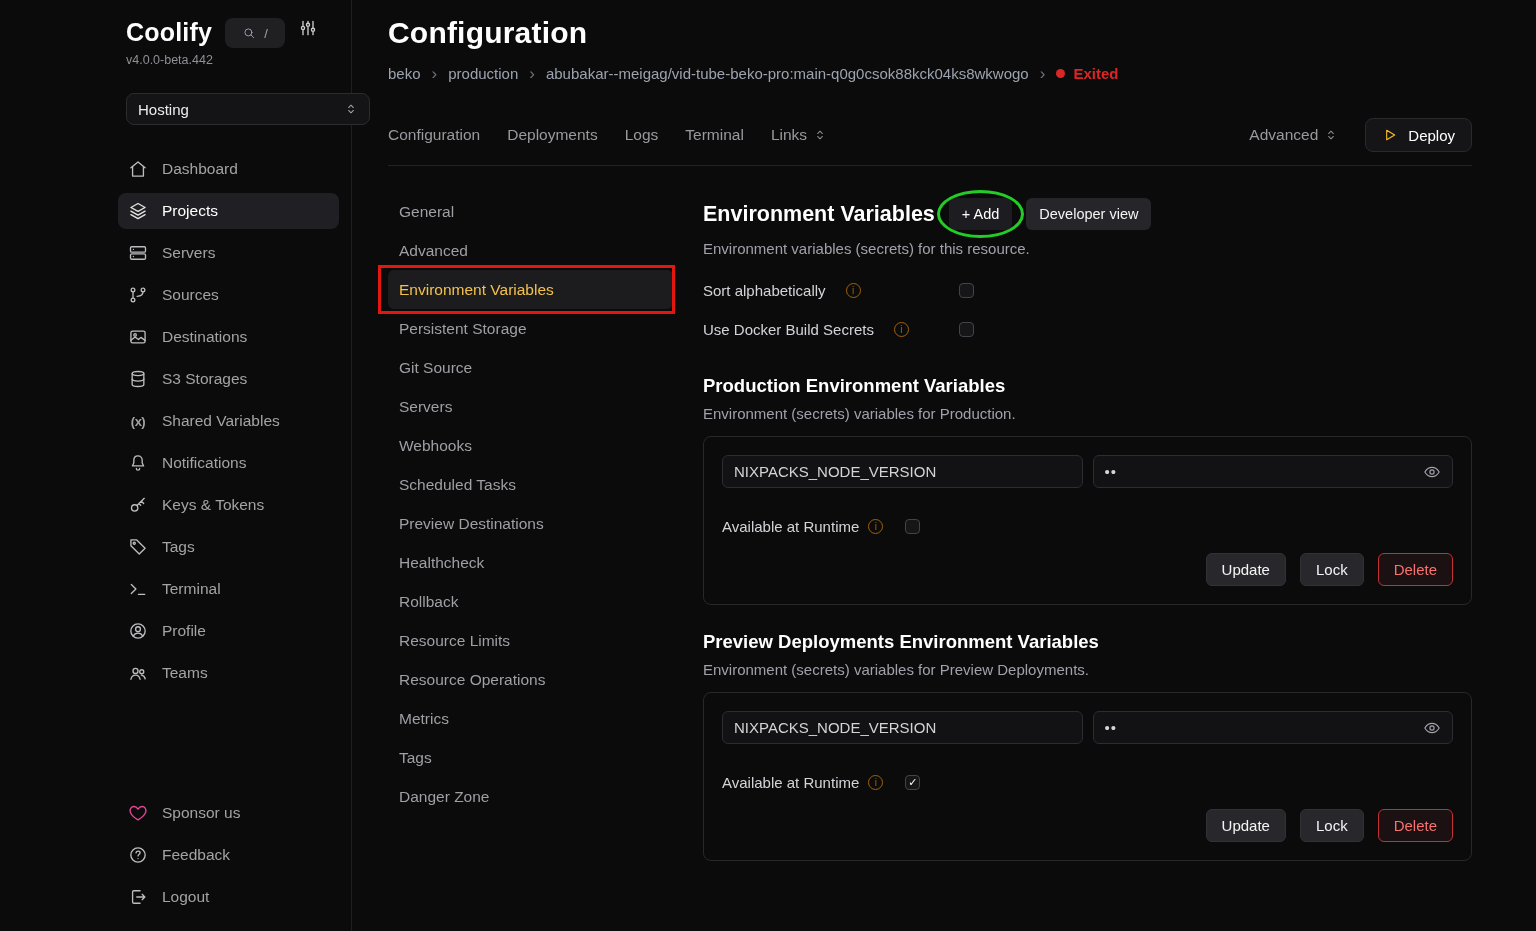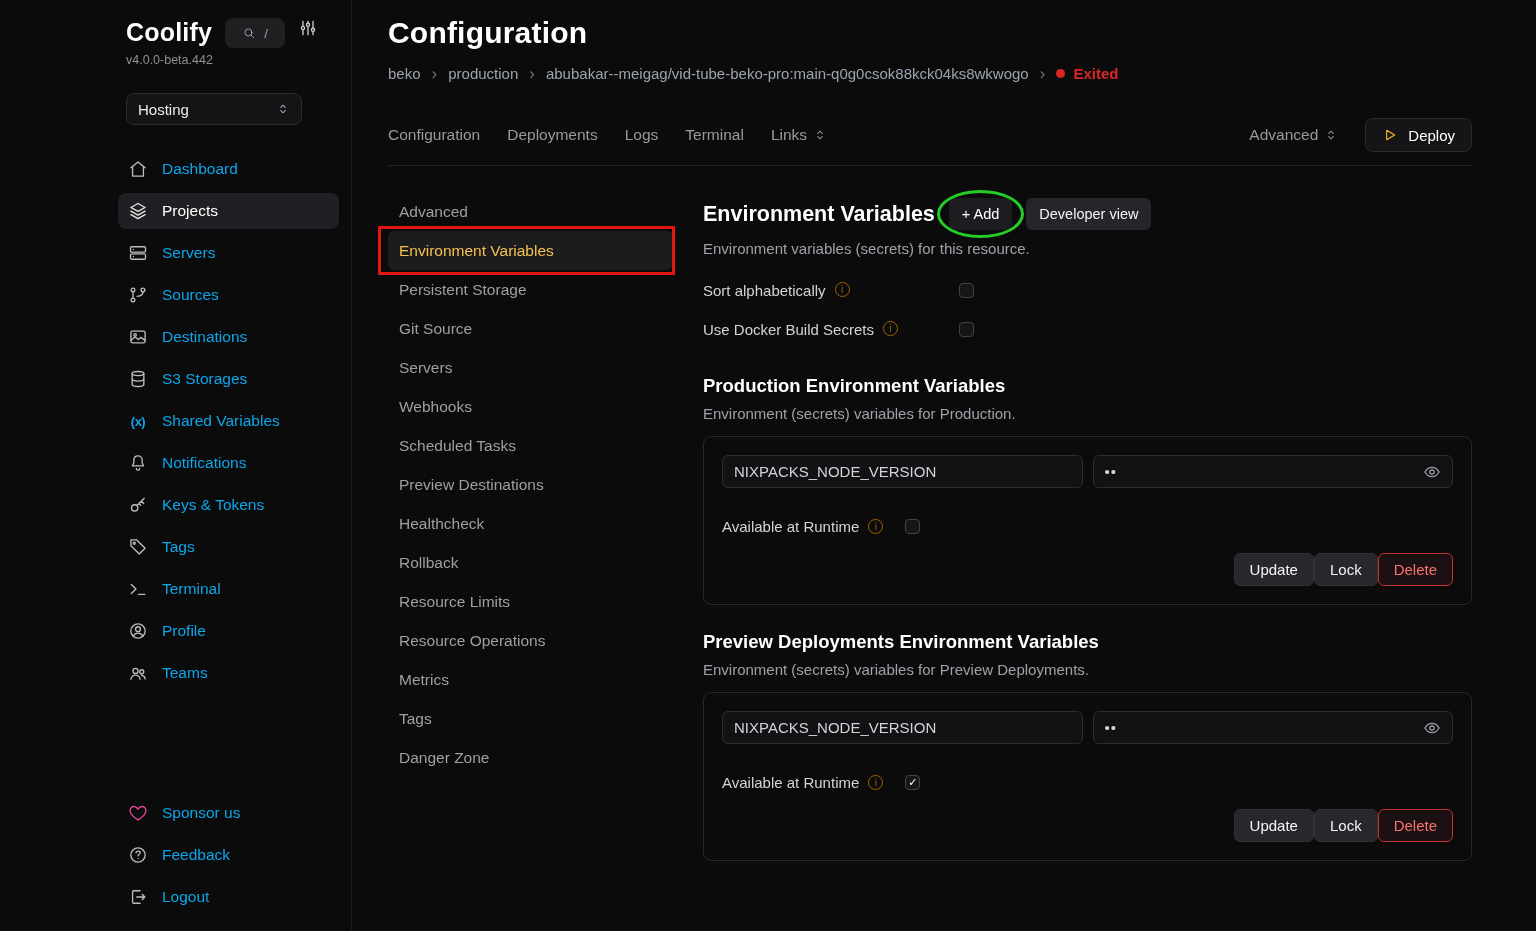--- a/index.html
+++ b/index.html
@@ -27,31 +27,31 @@
   .logo { font-size:25px; font-weight:700; color:#ffffff; letter-spacing:.2px; cursor:pointer; }
   .search-pill {
     width:60px; height:30px; background:#202023; border-radius:8px;
     display:flex; align-items:center; justify-content:center; gap:8px;
     color:#9ca3af; font-size:13px; cursor:pointer;
   }
   .search-pill .icon svg { width:14px; height:14px; }
   .sliders-btn { color:#cfcfcf; cursor:pointer; }
   .version { padding-left:8px; margin-top:5px; color:#8f8f94; font-size:12.5px; }
   .team-select {
-    margin:26px 0 0 8px; width:176px; height:32px;
+    margin:26px 0 0 8px; width:244px; height:32px;
     background:#141416; border:1px solid #2c2c30; border-radius:8px;
     display:flex; align-items:center; justify-content:space-between;
     padding:0 11px; color:#ededed; font-size:15px; cursor:pointer;
   }
   .team-select .ch { color:#9ca3af; }
   .nav { margin-top:26px; display:flex; flex-direction:column; gap:6px; }
   .nav.footer { margin-top:auto; }
   .nav-item {
     display:flex; align-items:center; gap:14px; height:36px; padding:0 10px;
-    border-radius:8px; color:#0ea5e9; font-size:15.5px; cursor:pointer;
+    border-radius:8px; color:#a3a3a3; font-size:15.5px; cursor:pointer;
   }
   .nav-item .icon { color:#bdbdbf; flex:0 0 auto; }
   .nav-item.active { background:#202024; color:#ffffff; }
   .nav-item.active .icon { color:#e5e5e5; }
   .var-icon { font-size:13px; font-weight:600; letter-spacing:-0.5px; width:20px; text-align:center; }
   .pink { color:#ec4899 !important; }
 
   
   .main { position:absolute; left:352px; top:0; width:1184px; height:931px; padding:16px 64px 0 36px; }
   .page-title { font-size:30px; font-weight:700; color:#ffffff; letter-spacing:.2px; }
@@ -100,21 +100,21 @@
     border:3px solid #24cc27; border-radius:50%; pointer-events:none;
   }
   .btn-dev {
     background:#26262a; color:#f4f4f5; font-size:14.5px; padding:8px 13px;
     border-radius:6px; border:none; cursor:pointer; font-family:inherit;
   }
   .panel-sub { margin-top:10px; color:#a1a1aa; font-size:15px; }
 
   .toggle-row { height:39px; display:flex; align-items:center; }
   .toggles { margin-top:14px; }
-  .toggle-label-group { display:flex; align-items:flex-start; gap:9px; width:256px; }
+  .toggle-label-group { display:flex; align-items:center; gap:20px; width:256px; }
   .toggle-label { color:#d4d4d8; font-size:15px; }
   .info {
     width:15px; height:15px; border:1.2px solid #a16207; border-radius:50%;
     color:#a16207; font-size:10px; display:flex; align-items:center; justify-content:center;
     font-style:normal; flex:0 0 auto;
   }
   .cb {
     width:15px; height:15px; background:#161619; border:1px solid #434349; border-radius:4px;
     display:flex; align-items:center; justify-content:center;
     font-size:11px; color:#ffffff; cursor:pointer; flex:0 0 auto;
@@ -128,21 +128,21 @@
   .input {
     flex:1; height:33px; background:#121215; border:1px solid #2d2d31; border-radius:6px;
     display:flex; align-items:center; padding:0 11px; font-size:15px; color:#d4d4d8; cursor:text;
   }
   .input.value { justify-content:space-between; letter-spacing:1px; }
   .eye-btn { color:#a1a1aa; cursor:pointer; }
   .eye-btn svg { width:18px; height:18px; }
   .runtime { margin-top:30px; display:flex; align-items:center; gap:9px; }
   .runtime .cb { margin-left:13px; }
   .runtime-label { color:#d4d4d8; font-size:15px; }
-  .actions { margin-top:18px; display:flex; justify-content:flex-end; }
+  .actions { margin-top:18px; display:flex; justify-content:flex-end; gap:14px; }
   .btn { height:33px; padding:0 15px; border-radius:6px; font-size:15px; cursor:pointer; font-family:inherit; }
   .btn-gray { background:#28282c; color:#f4f4f5; border:1px solid #323236; }
   .btn-delete { background:#1b1113; color:#f87171; border:1px solid #c53030; }
 </style>
 </head>
 <body>
 
 <aside class="sidebar">
   <div class="sb-head">
     <div class="logo">Coolify</div>
@@ -376,20 +376,21 @@
           </span>
         <span>Deploy</span>
       </button>
     </div>
   </div>
 
   <div class="divider"></div>
 
   <div class="content">
     <div class="subnav">
+      <div class="subnav-item">General</div>
       <div class="subnav-item">Advanced</div>
       <div class="subnav-item active">
         <span>Environment Variables</span>
         <span class="annotation-red"></span>
       </div>
       <div class="subnav-item">Persistent Storage</div>
       <div class="subnav-item">Git Source</div>
       <div class="subnav-item">Servers</div>
       <div class="subnav-item">Webhooks</div>
       <div class="subnav-item">Scheduled Tasks</div>

